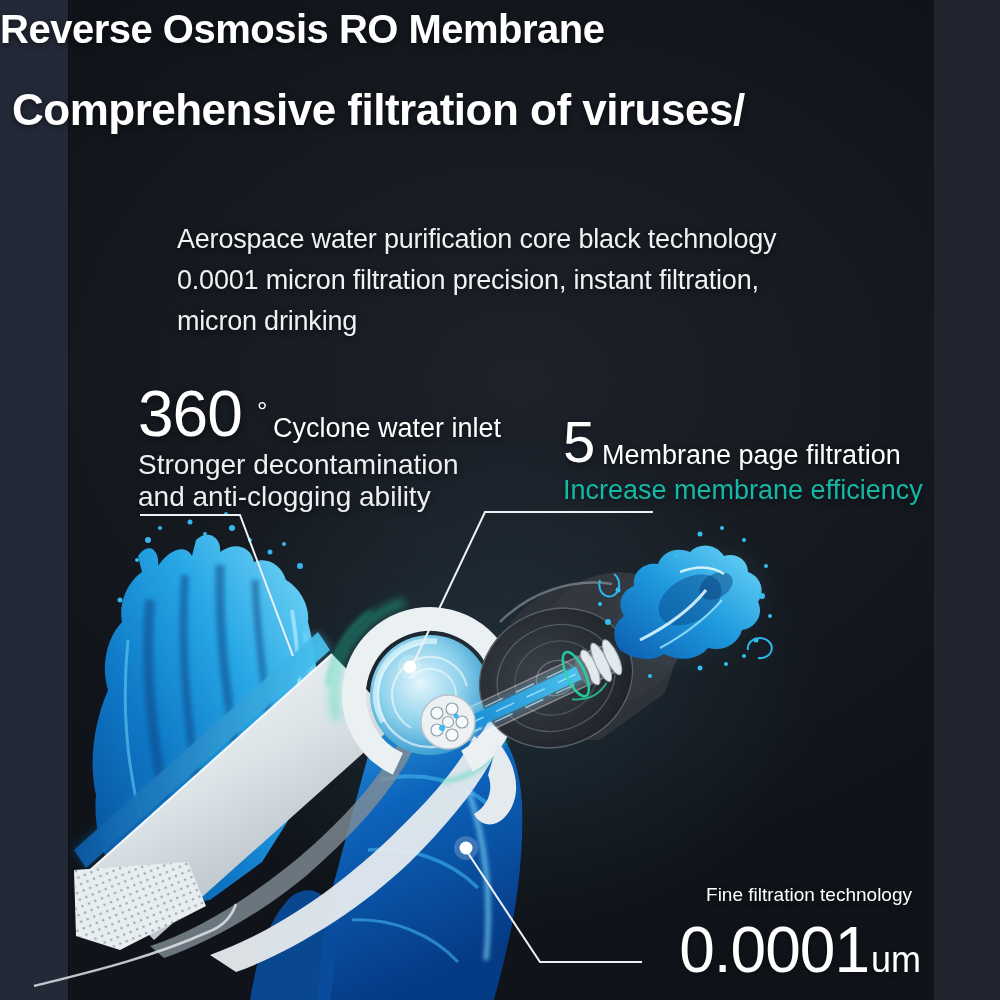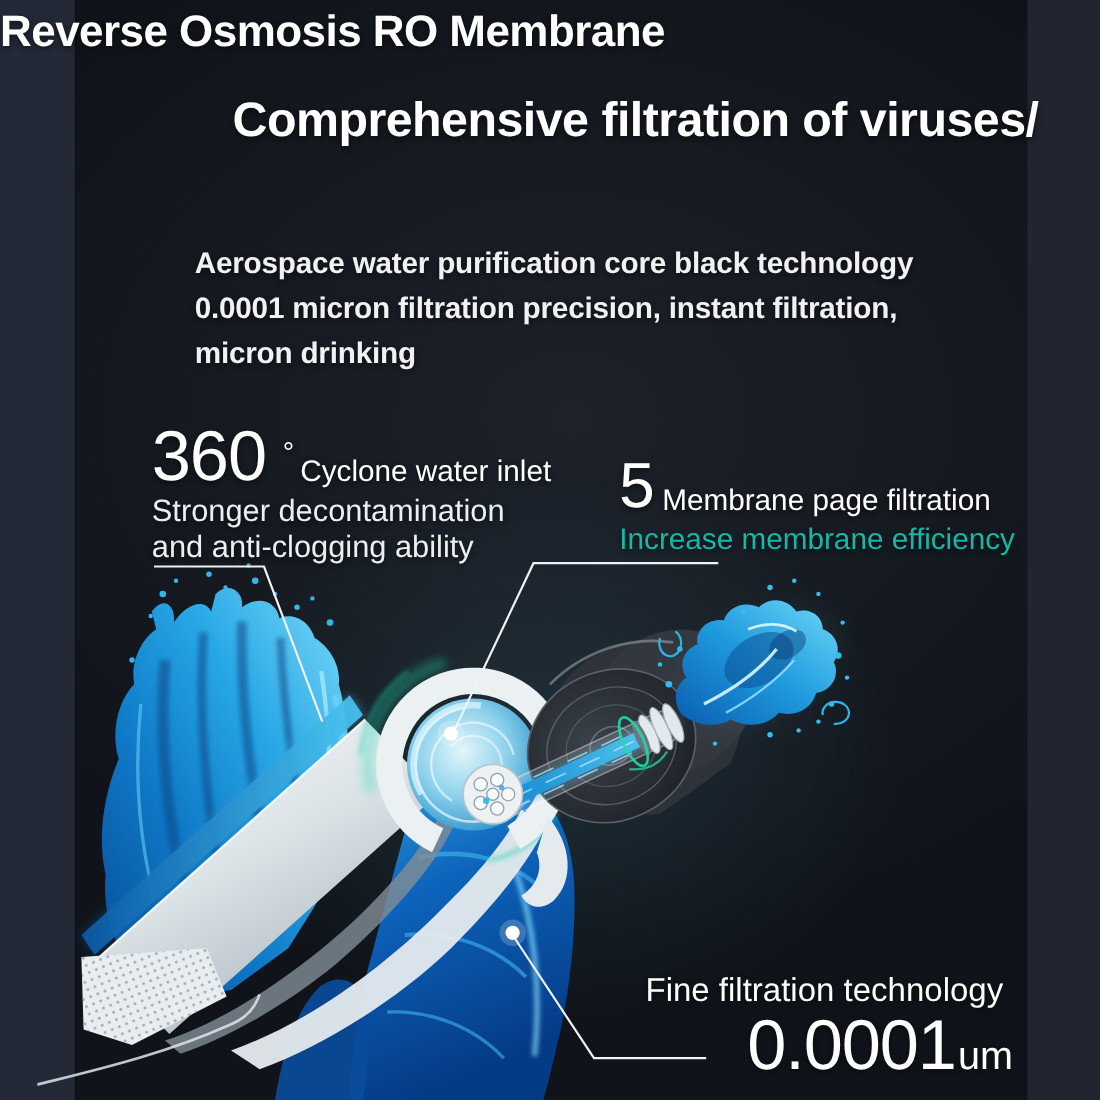--- a/index.html
+++ b/index.html
@@ -11,31 +11,31 @@
   }
   .photo-area{
     position:absolute;left:68px;top:0;width:866px;height:1000px;
     background:radial-gradient(ellipse 620px 480px at 52% 38%, #1d222b 0%, #171b22 45%, #10141a 100%);
     border-left:1px solid #0c0f14;border-right:1px solid #0c0f14;
   }
   .side-band-right{position:absolute;right:0;top:0;width:66px;height:1000px;background:#20252f;}
   svg.art{position:absolute;left:0;top:0;width:1000px;height:1000px;}
   .txt{position:absolute;color:#ffffff;white-space:nowrap;text-shadow:0 2px 6px rgba(0,0,0,.55);}
   .title1{left:0;width:822px;top:7px;font-size:40px;font-weight:700;letter-spacing:-.5px;}
-  .title2{left:0;width:944px;top:84px;text-align:right;font-size:44px;font-weight:700;line-height:52px;letter-spacing:-.5px;}
-  .desc{left:177px;top:219px;font-size:27px;font-weight:700;line-height:41px;color:#eff1f3;letter-spacing:-.2px;}
+  .title2{left:12px;width:944px;top:84px;text-align:left;font-size:44px;font-weight:700;line-height:52px;letter-spacing:-.5px;}
+  .desc{left:177px;top:219px;font-size:27px;font-weight:400;line-height:41px;color:#eff1f3;letter-spacing:-.2px;}
   .num-big{font-weight:400;line-height:1;}
   .f360-num{left:138px;top:382px;font-size:64px;letter-spacing:-1px;}
   .f360-deg{left:257px;top:396px;font-size:26px;font-weight:400;}
   .f360-label{left:273px;top:413px;font-size:27px;}
   .f360-desc{left:138px;top:449px;font-size:28px;line-height:32px;color:#eceff1;}
   .f5-num{left:563px;top:413px;font-size:58px;}
   .f5-label{left:602px;top:440px;font-size:27px;}
   .f5-desc{left:563px;top:475px;font-size:27px;color:#14b8a6;}
-  .fine-label{right:88px;top:884px;font-size:30px;text-align:left;}
+  .fine-label{right:88px;top:884px;font-size:19px;text-align:left;}
   .fine-value{right:79px;top:918px;text-align:right;}
   .fine-value .big{font-size:64px;font-weight:400;letter-spacing:-1px;line-height:1;}
   .fine-value .unit{font-size:36px;font-weight:400;margin-left:2px;}
 </style>
 </head>
 <body>
 
 <div class="photo-area"></div>
 <div class="side-band-right"></div>
 

